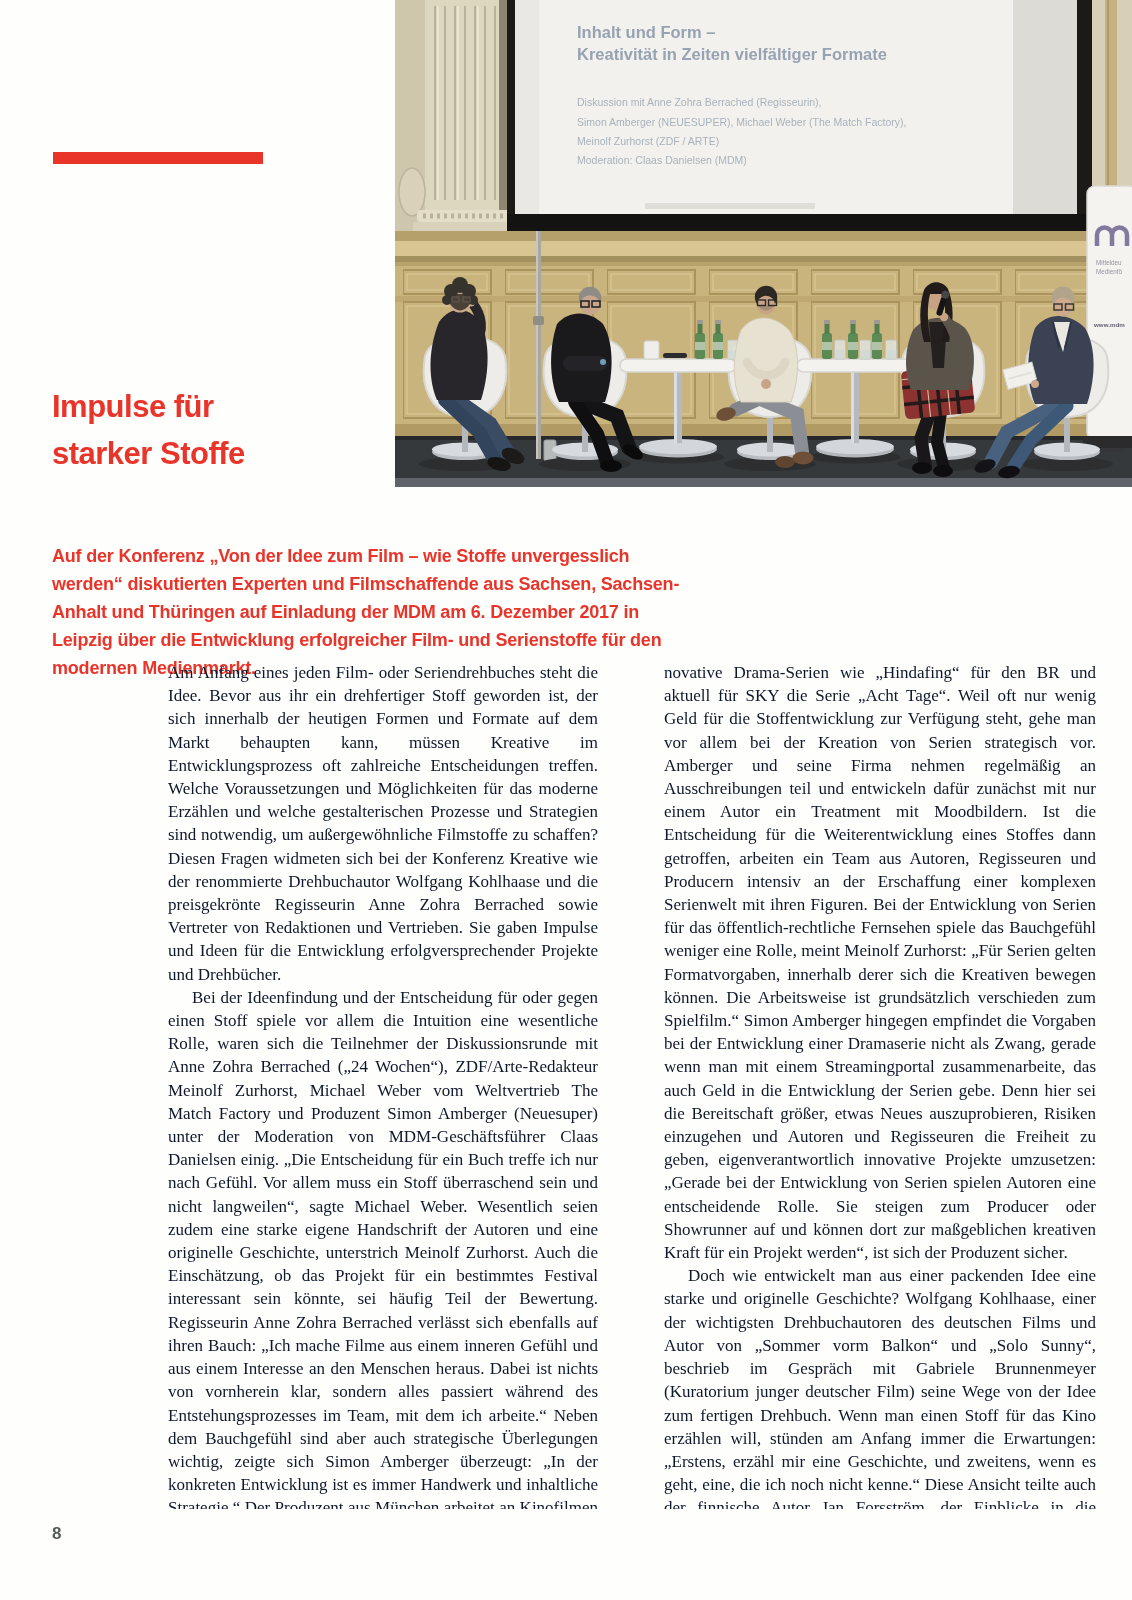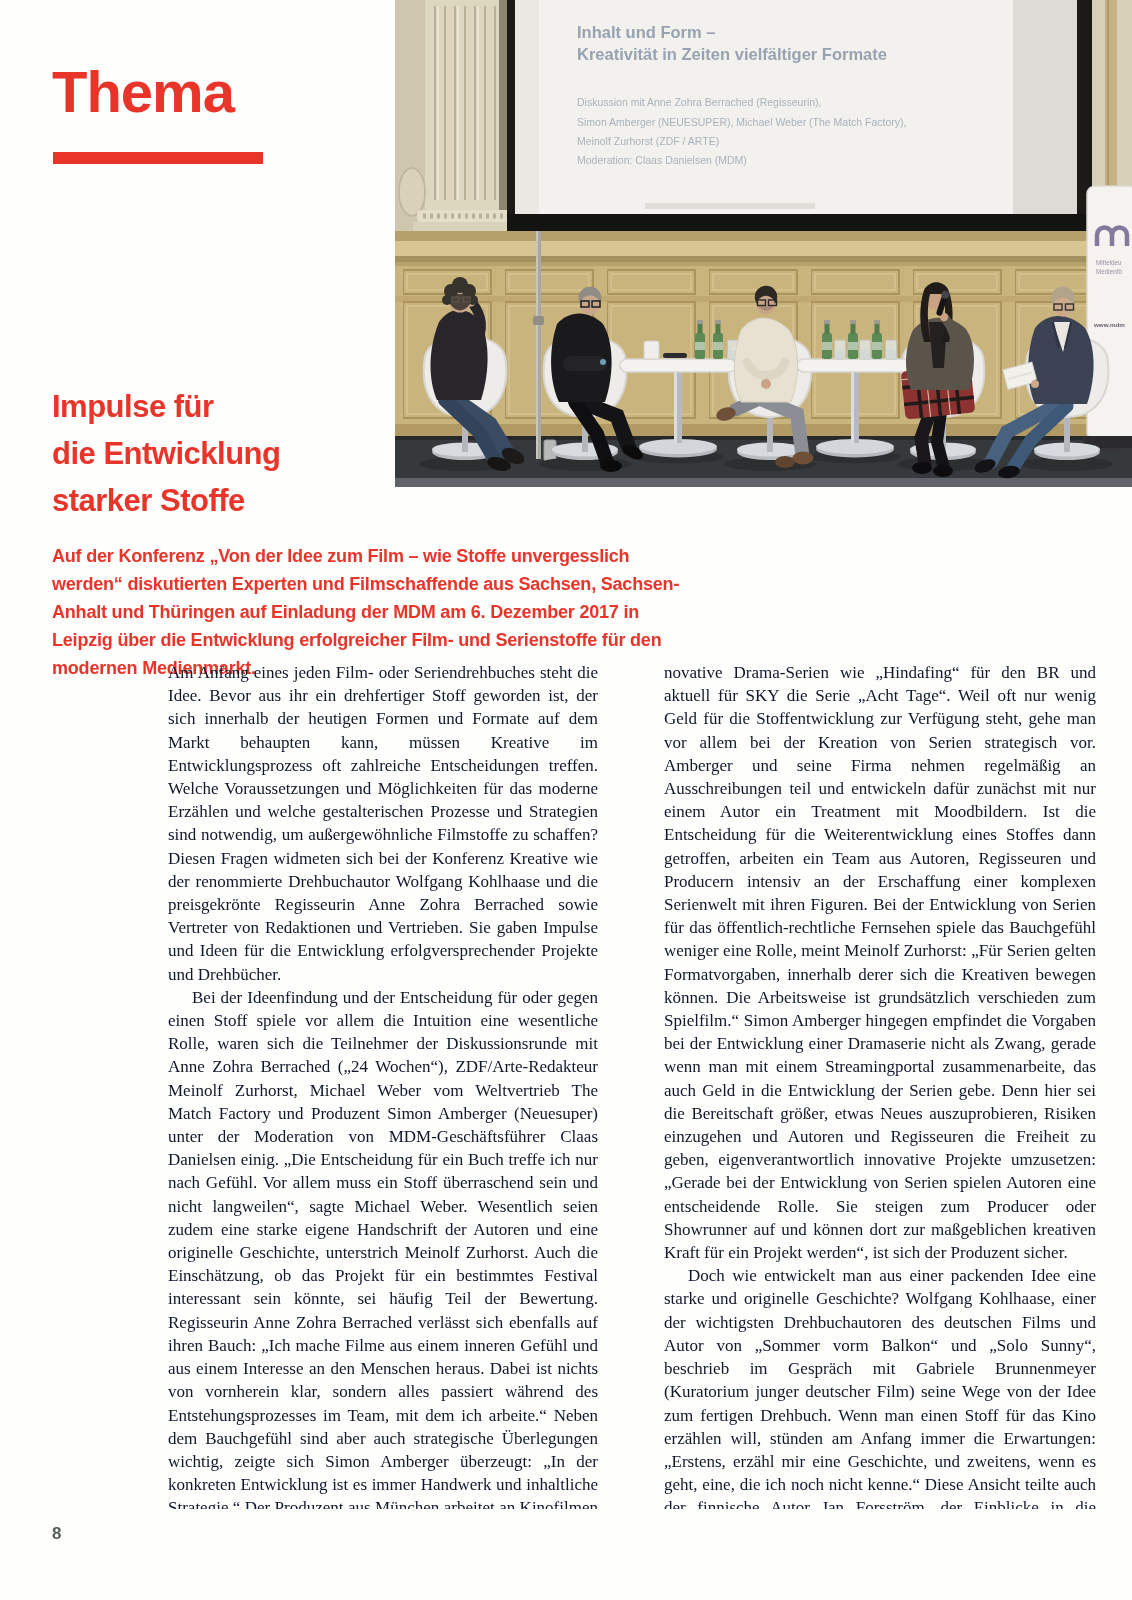--- a/index.html
+++ b/index.html
@@ -23,21 +23,20 @@
   .col p{ margin:0; }
   .col p.indent{ text-indent:24px; }
   .pagenum{ position:absolute; left:52px; top:1524px; font-size:17px; font-weight:700; color:#535e57; }
   text{ font-family:"Liberation Sans", sans-serif; }
 </style>
 </head>
 <body>
 
 <div class="page">
 
-  <div class="thema">Thema</div>
   <div class="thema-bar"></div>
 
   <figure class="photo" style="margin:0">
     <svg viewBox="0 0 742 487" preserveAspectRatio="none">
       <defs>
         <pattern id="panels" x="8" y="262" width="102" height="162" patternUnits="userSpaceOnUse">
           <rect x="0" y="8" width="88" height="24" fill="none" stroke="#ab945c" stroke-width="2"></rect>
           <rect x="4" y="12" width="80" height="16" fill="none" stroke="#dbca97" stroke-width="1"></rect>
           <rect x="0" y="40" width="88" height="116" fill="none" stroke="#ab945c" stroke-width="2"></rect>
           <rect x="4" y="44" width="80" height="108" fill="none" stroke="#dbca97" stroke-width="1"></rect>
@@ -267,21 +266,20 @@
         <circle cx="668" cy="298" r="11.5" fill="#b2a48b"></circle>
         <circle cx="668" cy="307" r="9.6" fill="#cfa98b"></circle>
         <rect x="659" y="304" width="8" height="6" fill="none" stroke="#3a3833" stroke-width="1.5"></rect>
         <rect x="670.5" y="304" width="8" height="6" fill="none" stroke="#3a3833" stroke-width="1.5"></rect>
       </g>
     </svg>
   </figure>
 
   <div class="headline">
     <div>Impulse für</div>
-    <div>die Entwicklung</div>
     <div>starker Stoffe</div>
   </div>
 
   <div class="intro">Auf der Konferenz „Von der Idee zum Film – wie Stoffe unvergesslich werden“ diskutierten Experten und Filmschaffende aus Sachsen, Sachsen-Anhalt und Thüringen auf Einladung der MDM am 6. Dezember 2017 in Leipzig über die Entwicklung erfolgreicher Film- und Serienstoffe für den modernen Medienmarkt.</div>
 
   <div class="col col-left">
     <p>Am Anfang eines jeden Film- oder Seriendrehbuches steht die Idee. Bevor aus ihr ein drehfertiger Stoff geworden ist, der sich innerhalb der heutigen Formen und Formate auf dem Markt behaupten kann, müssen Kreative im Entwicklungsprozess oft zahlreiche Entscheidungen treffen. Welche Voraussetzungen und Möglichkeiten für das moderne Erzählen und welche gestalterischen Prozesse und Strategien sind notwendig, um außergewöhnliche Filmstoffe zu schaffen? Diesen Fragen widmeten sich bei der Konferenz Kreative wie der renommierte Drehbuchautor Wolfgang Kohlhaase und die preisgekrönte Regisseurin Anne Zohra Berrached sowie Vertreter von Redaktionen und Vertrieben. Sie gaben Impulse und Ideen für die Entwicklung erfolgversprechender Projekte und Drehbücher.</p>
     <p class="indent">Bei der Ideenfindung und der Entscheidung für oder gegen einen Stoff spiele vor allem die Intuition eine wesentliche Rolle, waren sich die Teilnehmer der Diskussionsrunde mit Anne Zohra Berrached („24 Wochen“), ZDF/Arte-Redakteur Meinolf Zurhorst, Michael Weber vom Weltvertrieb The Match Factory und Produzent Simon Amberger (Neuesuper) unter der Moderation von MDM-Geschäftsführer Claas Danielsen einig. „Die Entscheidung für ein Buch treffe ich nur nach Gefühl. Vor allem muss ein Stoff überraschend sein und nicht langweilen“, sagte Michael Weber. Wesentlich seien zudem eine starke eigene Handschrift der Autoren und eine originelle Geschichte, unterstrich Meinolf Zurhorst. Auch die Einschätzung, ob das Projekt für ein bestimmtes Festival interessant sein könnte, sei häufig Teil der Bewertung. Regisseurin Anne Zohra Berrached verlässt sich ebenfalls auf ihren Bauch: „Ich mache Filme aus einem inneren Gefühl und aus einem Interesse an den Menschen heraus. Dabei ist nichts von vornherein klar, sondern alles passiert während des Entstehungsprozesses im Team, mit dem ich arbeite.“ Neben dem Bauchgefühl sind aber auch strategische Überlegungen wichtig, zeigte sich Simon Amberger überzeugt: „In der konkreten Entwicklung ist es immer Handwerk und inhaltliche Strategie.“ Der Produzent aus München arbeitet an Kinofilmen sowie für Werbekunden und entwickelt mit seinem Team in-</p>
   </div>
 

